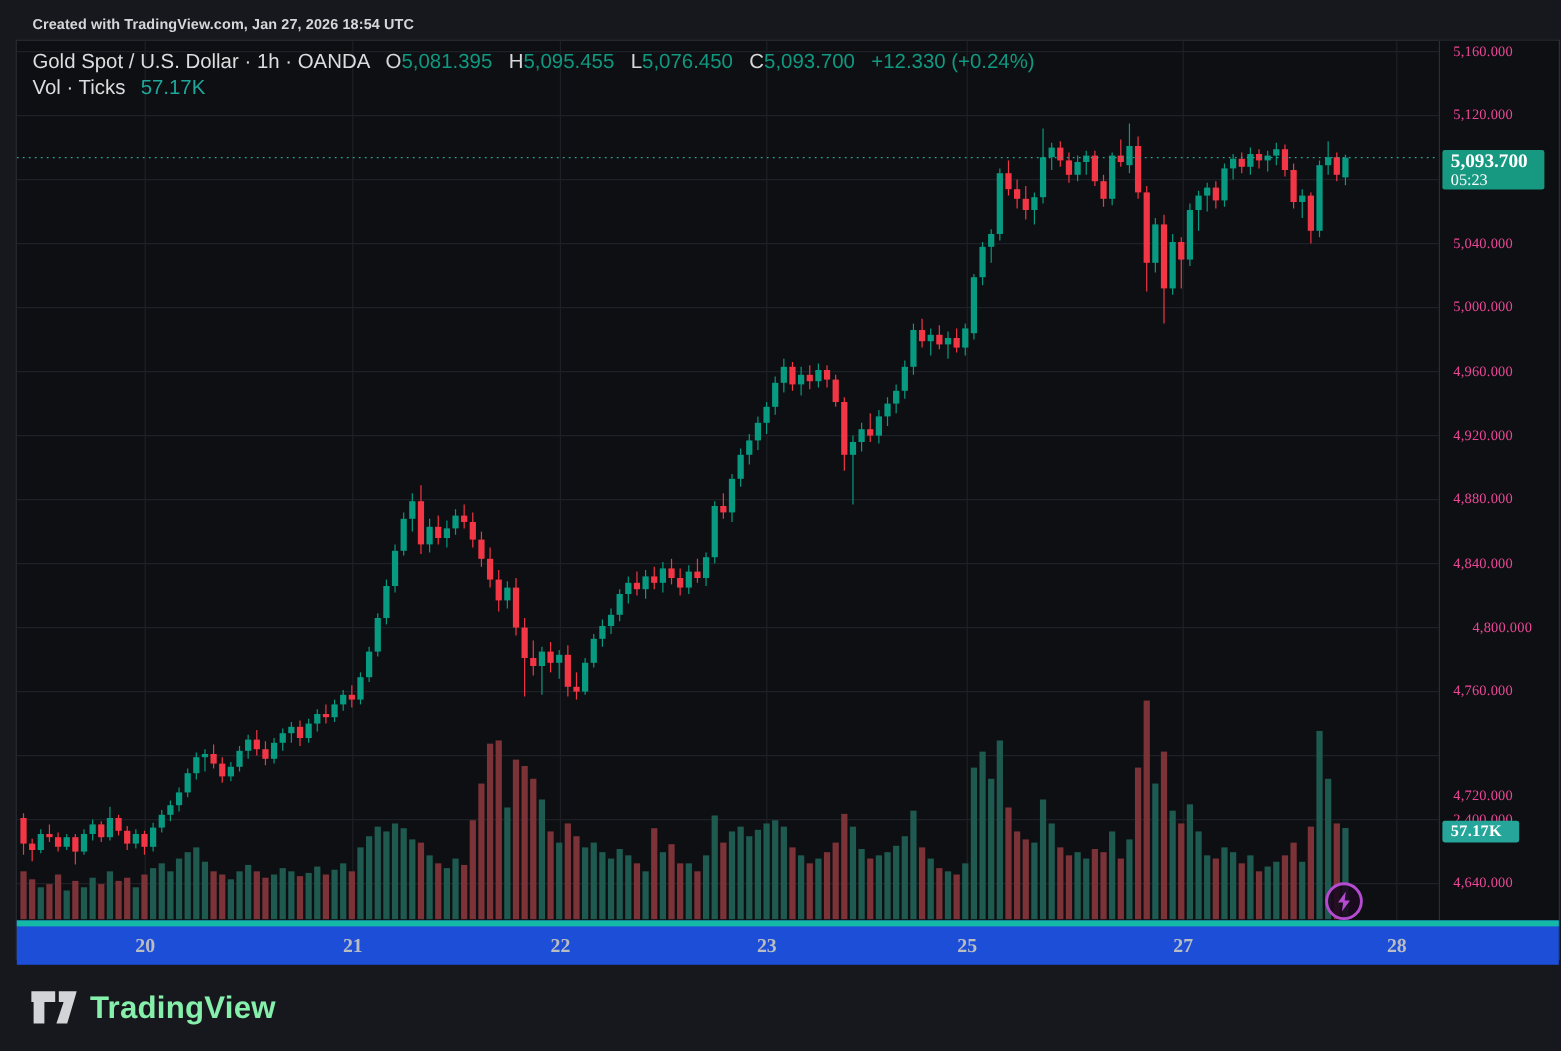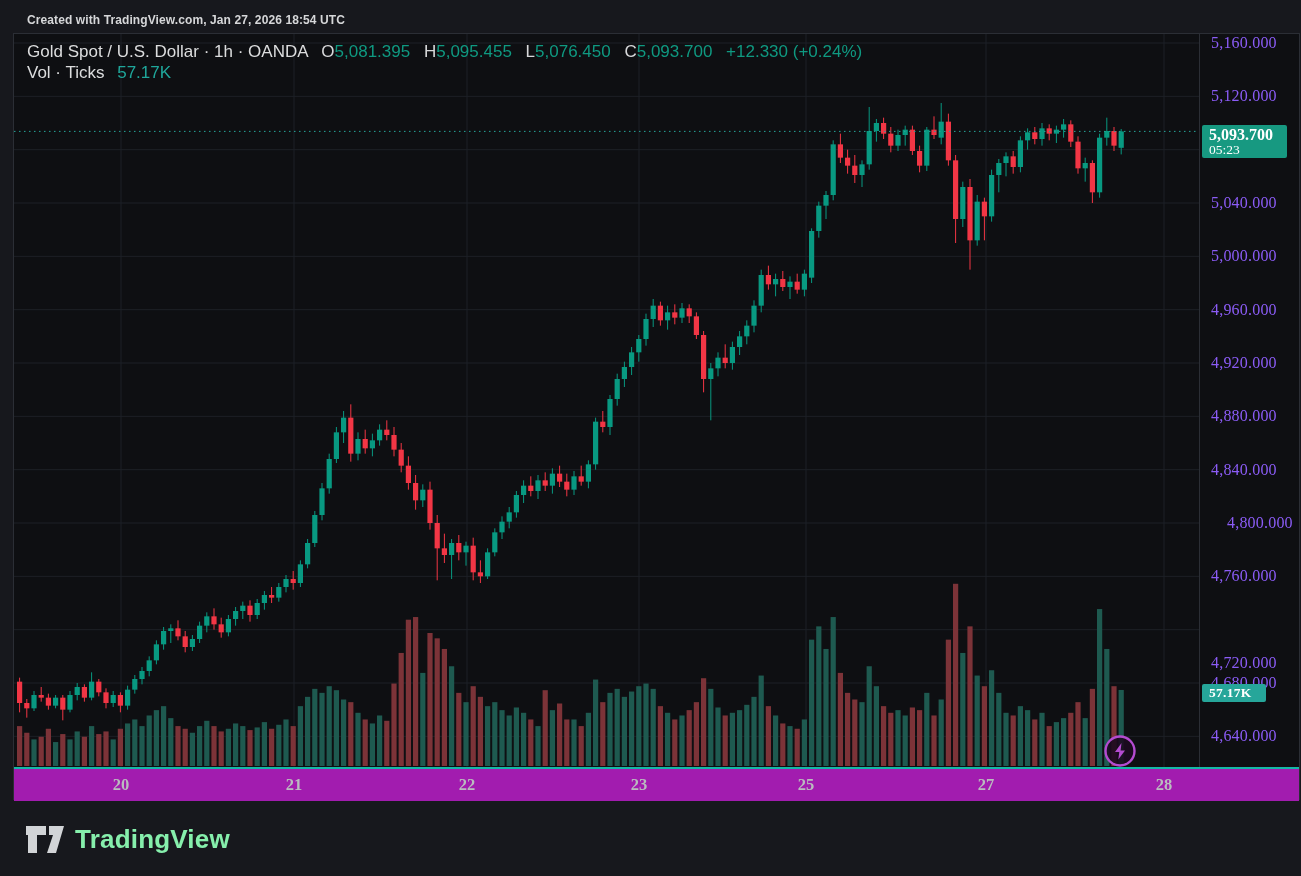--- a/index.html
+++ b/index.html
@@ -28,40 +28,40 @@
   .legend .ohlc-item .k{color:#d7d8da;}
   .legend .chg{color:#0f9981;margin-left:9px;}
   .legend .vol-val{color:#1fa79b;margin-left:8px;}
   
   .price-axis{
     position:absolute;left:1185px;top:0;width:98px;height:733px;
     border-left:1px solid #2b2e35;background:#0e0f12;
   }
   .price-label{
     position:absolute;left:11px;transform:translateY(-50%);
-    color:#8b5cf6;font-size:16px;font-family:"Liberation Serif",serif;
+    color:#ec4899;font-size:12px;font-family:"Liberation Serif",serif;
     white-space:nowrap;letter-spacing:.2px;
   }
   .price-badge{
     position:absolute;left:2px;top:91px;width:85px;height:33px;z-index:6;
     border-radius:2px;color:#fff;font-family:"Liberation Serif",serif;
     padding:1px 0 0 7px;box-sizing:border-box;
   }
   .price-badge .p{font-size:16px;font-weight:bold;line-height:17px;}
   .price-badge .cd{font-size:13.5px;line-height:14px;}
   .vol-badge{
     position:absolute;left:2px;top:650px;width:64px;height:18px;z-index:6;
     border-radius:2px;color:#fff;font-size:13.5px;font-weight:bold;
     line-height:18px;padding-left:7px;box-sizing:border-box;
     font-family:"Liberation Serif",serif;letter-spacing:.3px;
   }
   
   .time-axis{
     position:absolute;left:0;top:733px;width:1285px;height:32px;
-    border-top:2px solid #14b8a6;background:#a21caf;
+    border-top:5px solid #14b8a6;background:#1d4ed8;
   }
   .time-label{
     position:absolute;top:6px;transform:translateX(-50%);
     color:#babcbf;font-size:16.5px;font-weight:bold;
     font-family:"Liberation Serif",serif;
   }
   
   .logo-strip{position:absolute;left:0;top:800px;width:1301px;height:76px;}
   .logo{position:absolute;left:26px;top:24px;display:flex;align-items:center;cursor:pointer;}
   .logo-text{color:#86efac;font-size:26px;font-weight:bold;margin-left:11px;letter-spacing:.2px;}
@@ -594,21 +594,21 @@
       <div class="price-label" style="top: 62.3333px;">5,120.000</div>
       <div class="price-label" style="top: 169px;">5,040.000</div>
       <div class="price-label" style="top: 222.333px;">5,000.000</div>
       <div class="price-label" style="top: 275.667px;">4,960.000</div>
       <div class="price-label" style="top: 329px;">4,920.000</div>
       <div class="price-label" style="top: 382.333px;">4,880.000</div>
       <div class="price-label" style="top: 435.667px;">4,840.000</div>
       <div class="price-label" style="top: 489px; margin-left: 16px;">4,800.000</div>
       <div class="price-label" style="top: 542.333px;">4,760.000</div>
       <div class="price-label" style="top: 595.667px; margin-top: 33px;">4,720.000</div>
-      <div class="price-label" style="top: 649px;">4,680.000</div>
+      <div class="price-label" style="top: 649px;">2,400.000</div>
       <div class="price-label" style="top: 702.333px;">4,640.000</div>
       <div class="price-badge" id="price-badge" style="background: rgb(23, 153, 129);">
       <div class="p">5,093.700</div>
       <div class="cd">05:23</div>
     </div>
     <div class="vol-badge" id="vol-badge" style="background: rgb(38, 166, 154);">57.17K</div>
   </div>
 
   <div class="time-axis" id="time-axis">
       <div class="time-label" style="left: 107px;">20</div>

